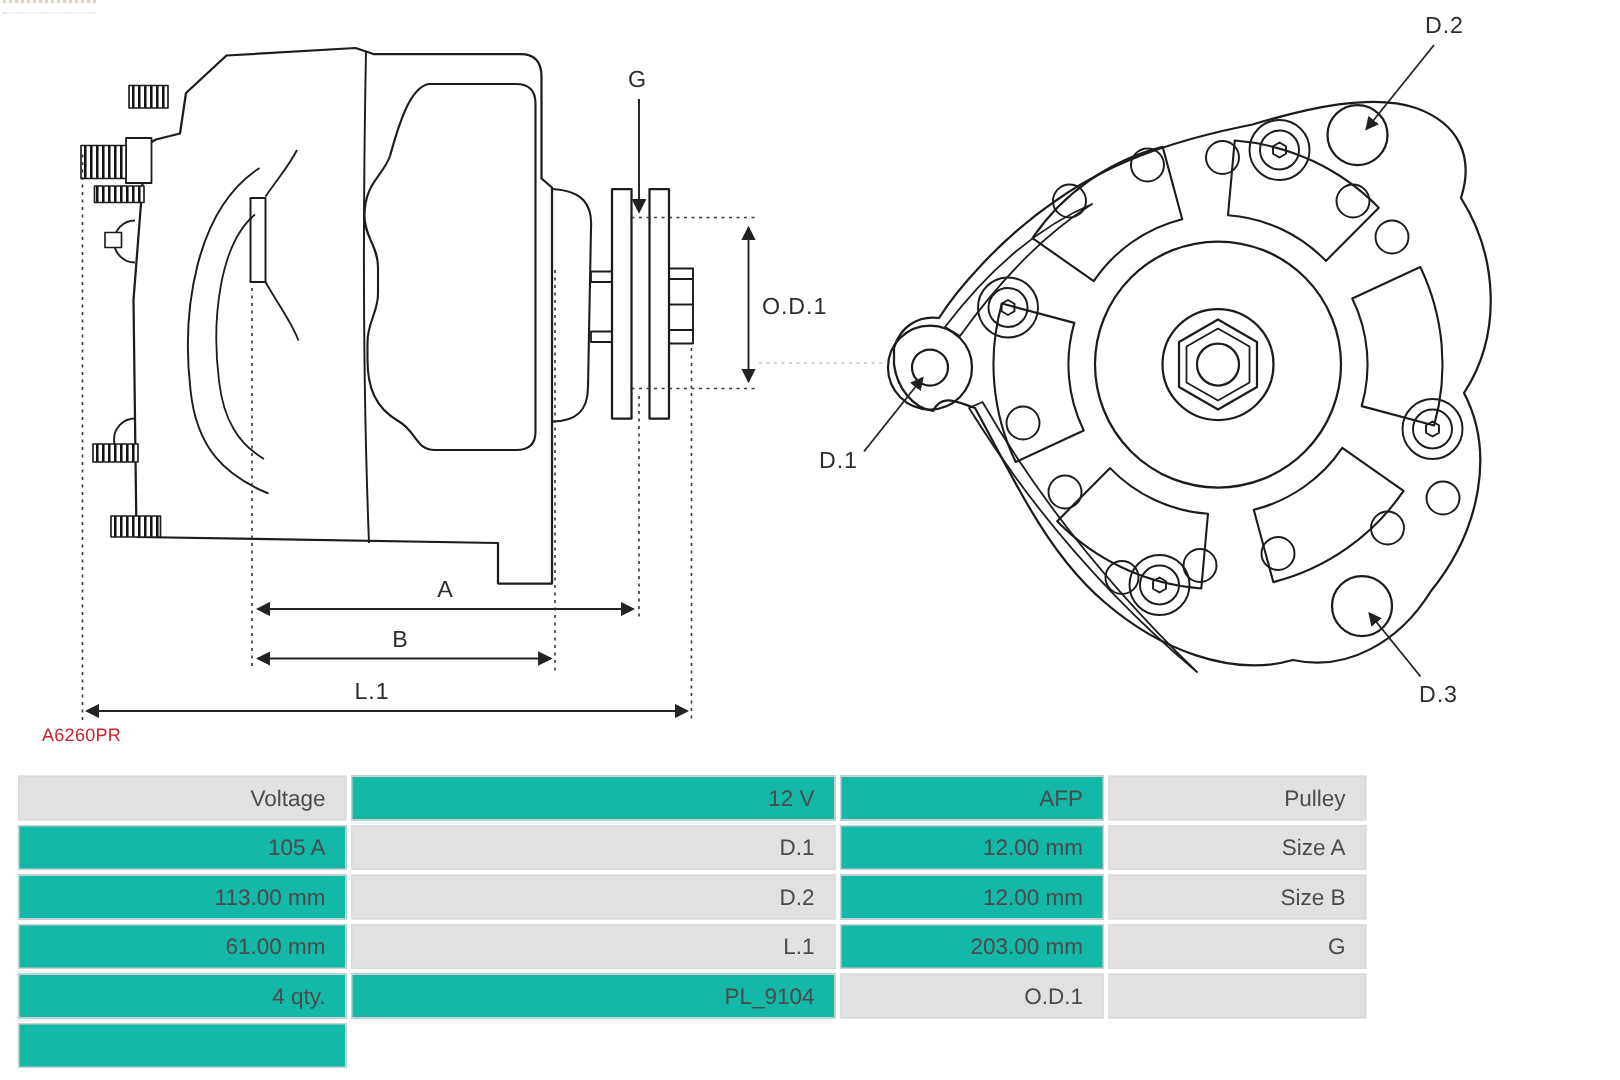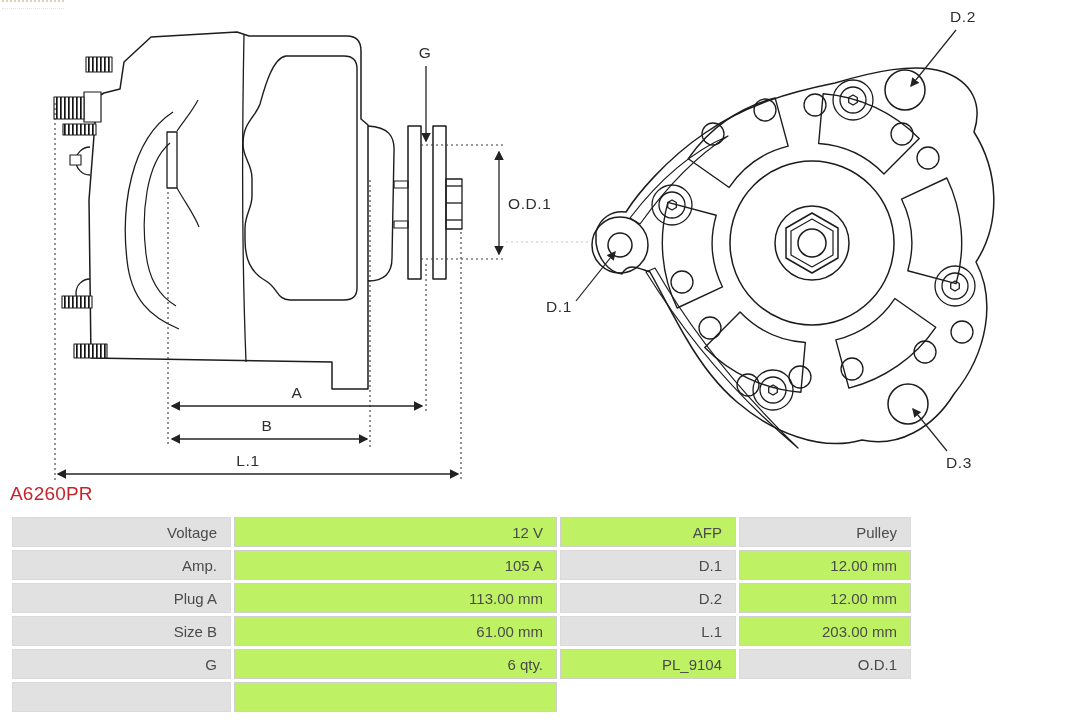--- a/index.html
+++ b/index.html
@@ -3,29 +3,29 @@
 <meta charset="utf-8">
 <style>
   html,body{margin:0;padding:0;background:#fff;}
   body{width:1080px;height:720px;position:relative;overflow:hidden;
        font-family:"Liberation Sans",sans-serif;}
   .watermark{position:absolute;left:2px;top:0;width:62px;height:6px;
        border-top:2px dotted #d6c8ad;border-bottom:1px dotted #e6dfcf;opacity:.85;}
   .drawing-wrap{position:absolute;left:0;top:0;width:1080px;height:512px;}
   svg text{font-family:"Liberation Sans",sans-serif;fill:#2e2e2e;
        font-size:15.5px;letter-spacing:.6px;}
-  .part-number{position:absolute;left:10px;top:483px;font-size:19px;
+  .part-number{position:absolute;left:28px;top:483px;font-size:12px;
        color:#c8232c;letter-spacing:.2px;text-align:center;}
   .spec-table{position:absolute;left:12px;top:517px;width:899px;
        display:grid;grid-template-columns:219px 323px 176px 1fr;
        grid-auto-rows:30px;gap:3px;font-size:15px;color:#4b4b4b;}
   .spec-table .cell{display:flex;align-items:center;justify-content:flex-end;
        padding-right:13px;border:1px solid #d6d6d6;white-space:nowrap;}
   .spec-table .lbl{background:#e1e1e1;border-color:#dadada;}
-  .spec-table .val{background:#bef264;border-color:#cfcfcf;padding-left:37px;}
+  .spec-table .val{background:#14b8a6;border-color:#cfcfcf;padding-left:37px;}
 </style>
 </head>
 <body>
 
 <div class="watermark"></div>
 
 <div class="drawing-wrap">
 <svg width="1080" height="512" viewBox="0 0 1080 512">
   <defs>
     <pattern id="hatch" width="4" height="10" patternUnits="userSpaceOnUse">
@@ -193,31 +193,30 @@
 </svg>
 </div>
 
 <div class="part-number">A6260PR</div>
 
 <div class="spec-table" id="spec-table">
     <div class="cell lbl">Voltage</div>
     <div class="cell val">12 V</div>
     <div class="cell val">AFP</div>
     <div class="cell lbl">Pulley</div>
-    <div class="cell lbl">Amp.</div>
     <div class="cell val">105 A</div>
     <div class="cell lbl">D.1</div>
     <div class="cell val">12.00 mm</div>
-    <div class="cell lbl">Plug A</div>
+    <div class="cell lbl">Size A</div>
     <div class="cell val">113.00 mm</div>
     <div class="cell lbl">D.2</div>
     <div class="cell val">12.00 mm</div>
     <div class="cell lbl">Size B</div>
     <div class="cell val">61.00 mm</div>
     <div class="cell lbl">L.1</div>
     <div class="cell val">203.00 mm</div>
     <div class="cell lbl">G</div>
-    <div class="cell val">6 qty.</div>
+    <div class="cell val">4 qty.</div>
     <div class="cell val">PL_9104</div>
     <div class="cell lbl">O.D.1</div>
     <div class="cell lbl"></div>
     <div class="cell val"></div>
   </div>
 
 </body></html>

